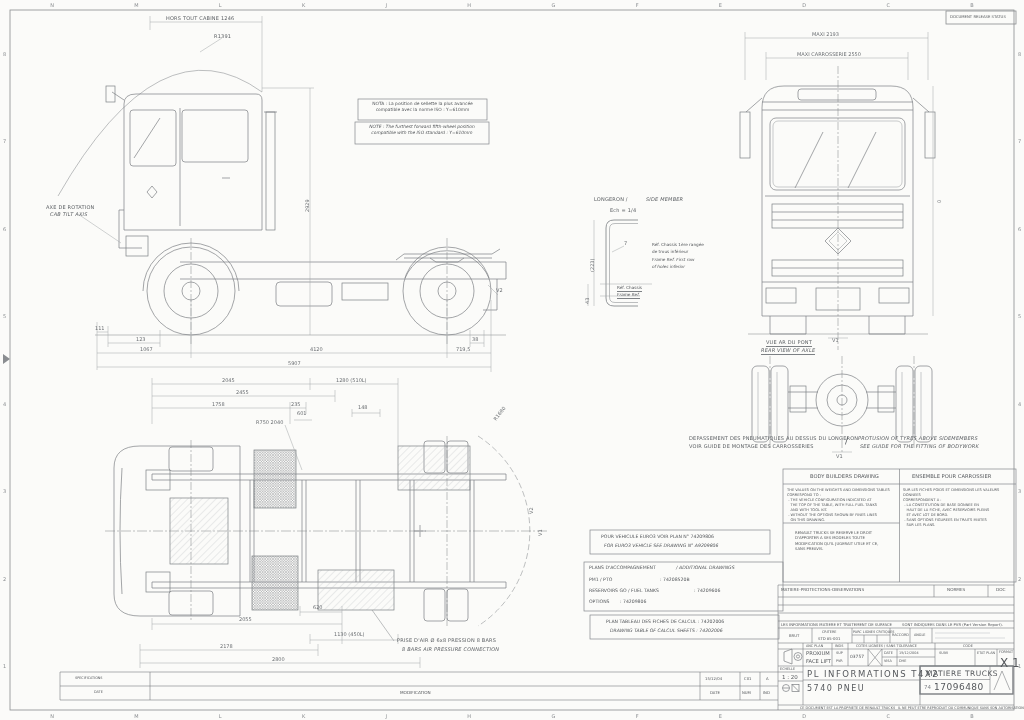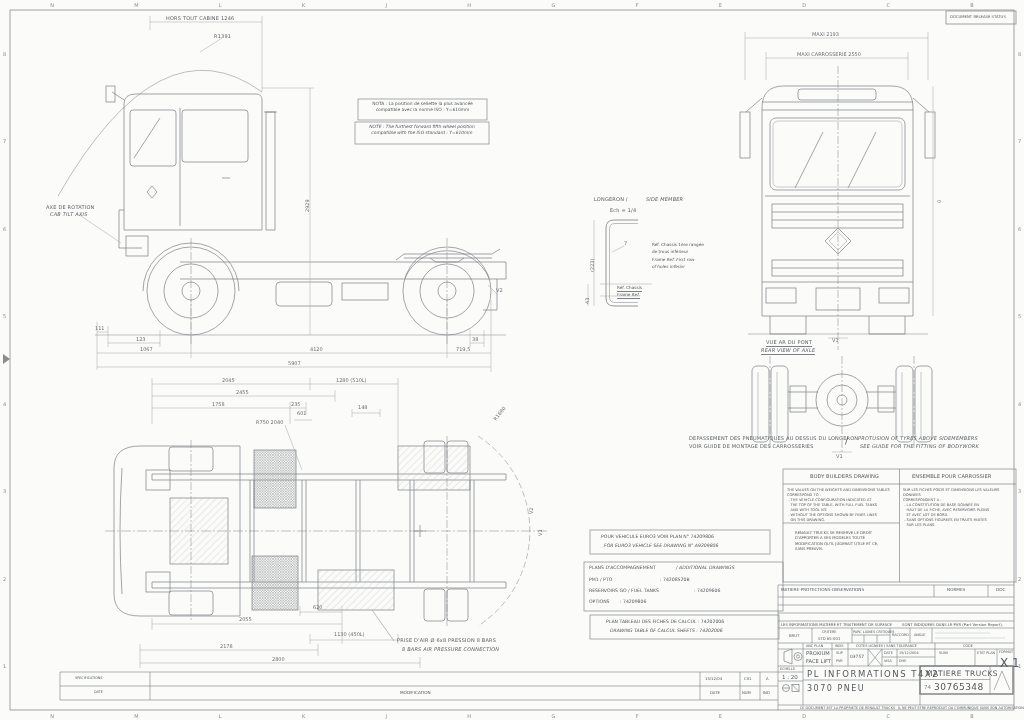--- a/index.html
+++ b/index.html
@@ -394,24 +394,24 @@
   <span class="tb fs34" style="left:899px;top:650.5px;">15/12/2004</span>
   <span class="tb fs34" style="left:884px;top:659px;">VISA</span>
   <span class="tb fs34" style="left:899px;top:659px;">DHE</span>
   <span class="tb fs34" style="left:939px;top:651px;">SUIVI</span>
   <span class="tb fs34" style="left:977px;top:651px;">ETAT PLAN</span>
   <span class="tb fs34" style="left:999px;top:650px;">FORMAT</span>
   <span class="tb fs65" style="left:1000px;top:656px;">X 1</span>
   <span class="tb fs34" style="left:780px;top:667px;">ECHELLE</span>
   <span class="tb fs55" style="left:782px;top:673.5px;">1 : 20</span>
   <span class="tb fs85" style="left:807px;top:668.5px;">PL INFORMATIONS T4X2</span>
-  <span class="tb fs8" style="left:807px;top:684px;">3070 PNEU</span>
+  <span class="tb fs8" style="left:807px;top:684px;">5740 PNEU</span>
   <span class="tb fs75" style="left:926px;top:669px;">MATIERE TRUCKS</span>
   <span class="tb fs55" style="left:924px;top:684px;color:#85888c;">74</span>
-  <span class="tb fs9" style="left:934px;top:681.5px;">30765348</span>
+  <span class="tb fs9" style="left:934px;top:681.5px;">17096480</span>
   <span class="tb fs34" style="left:800px;top:706px;">CE DOCUMENT EST LA PROPRIETE DE RENAULT TRUCKS</span>
   <span class="tb fs34" style="left:898px;top:706px;">IL NE PEUT ETRE REPRODUIT OU COMMUNIQUE SANS SON AUTORISATION</span>
 
   <span class="tb fs42" style="left:400px;top:690px;">MODIFICATION</span>
   <span class="tb fs38" style="left:710px;top:690px;">DATE</span>
   <span class="tb fs38" style="left:742px;top:690px;">NUM</span>
   <span class="tb fs38" style="left:763px;top:690px;">IND</span>
   <span class="tb fs38" style="left:705px;top:676px;">15/12/04</span>
   <span class="tb fs38" style="left:744px;top:676px;">C01</span>
   <span class="tb fs38" style="left:766px;top:676px;">A</span>

